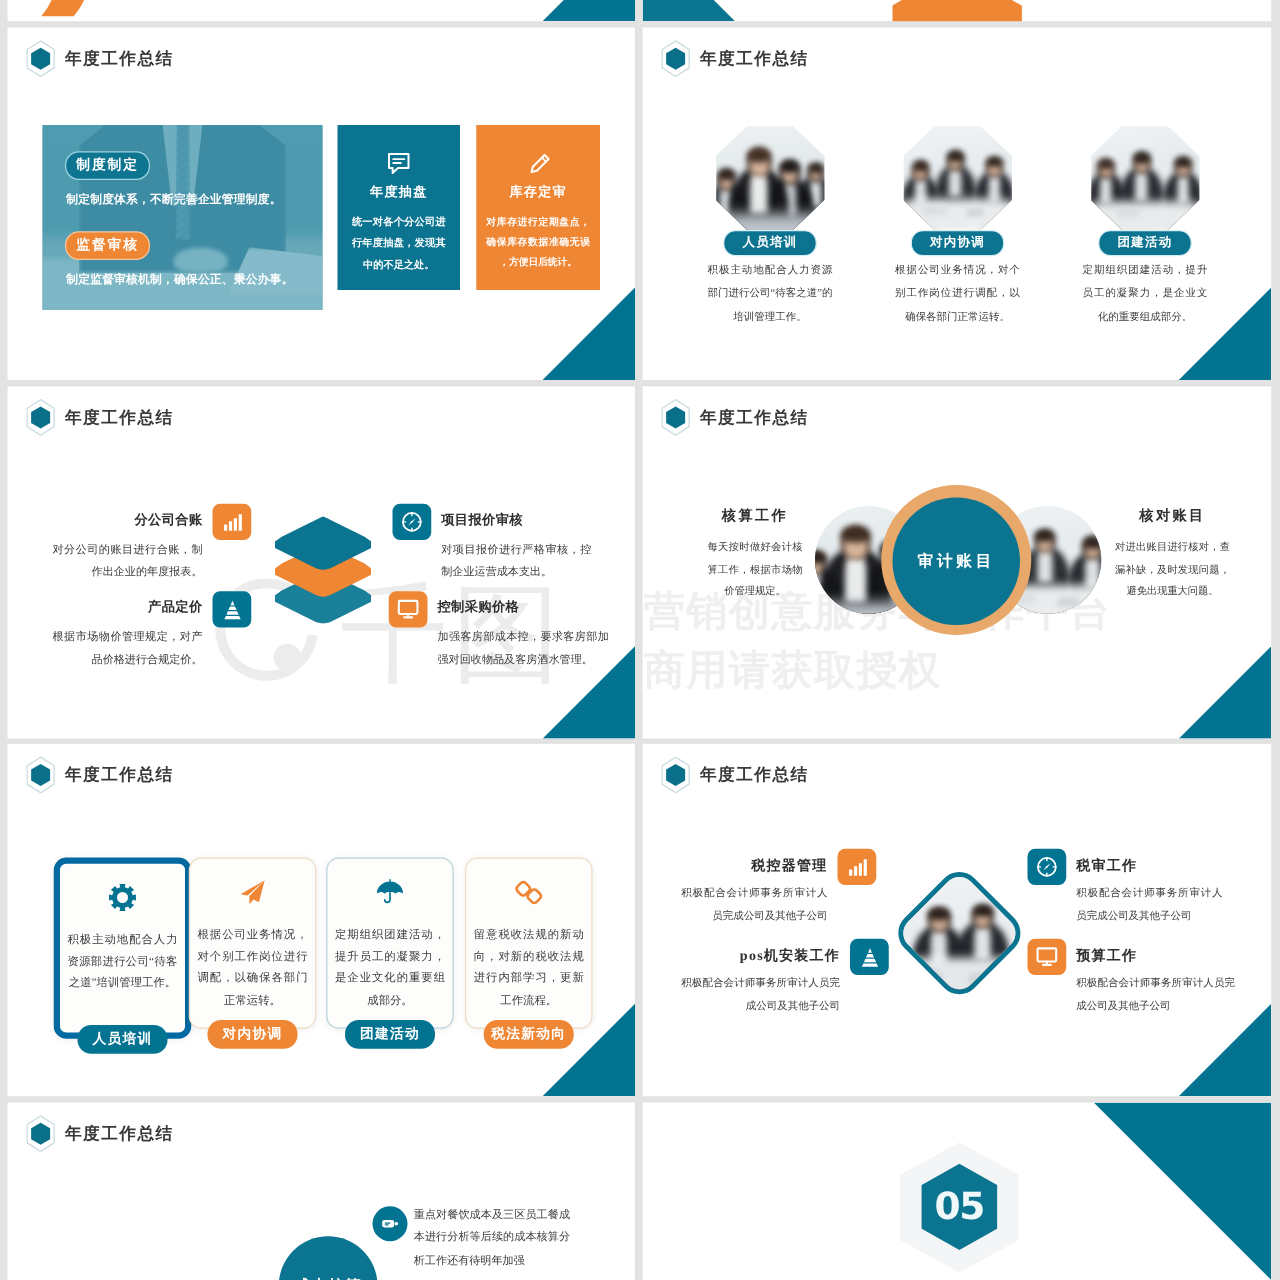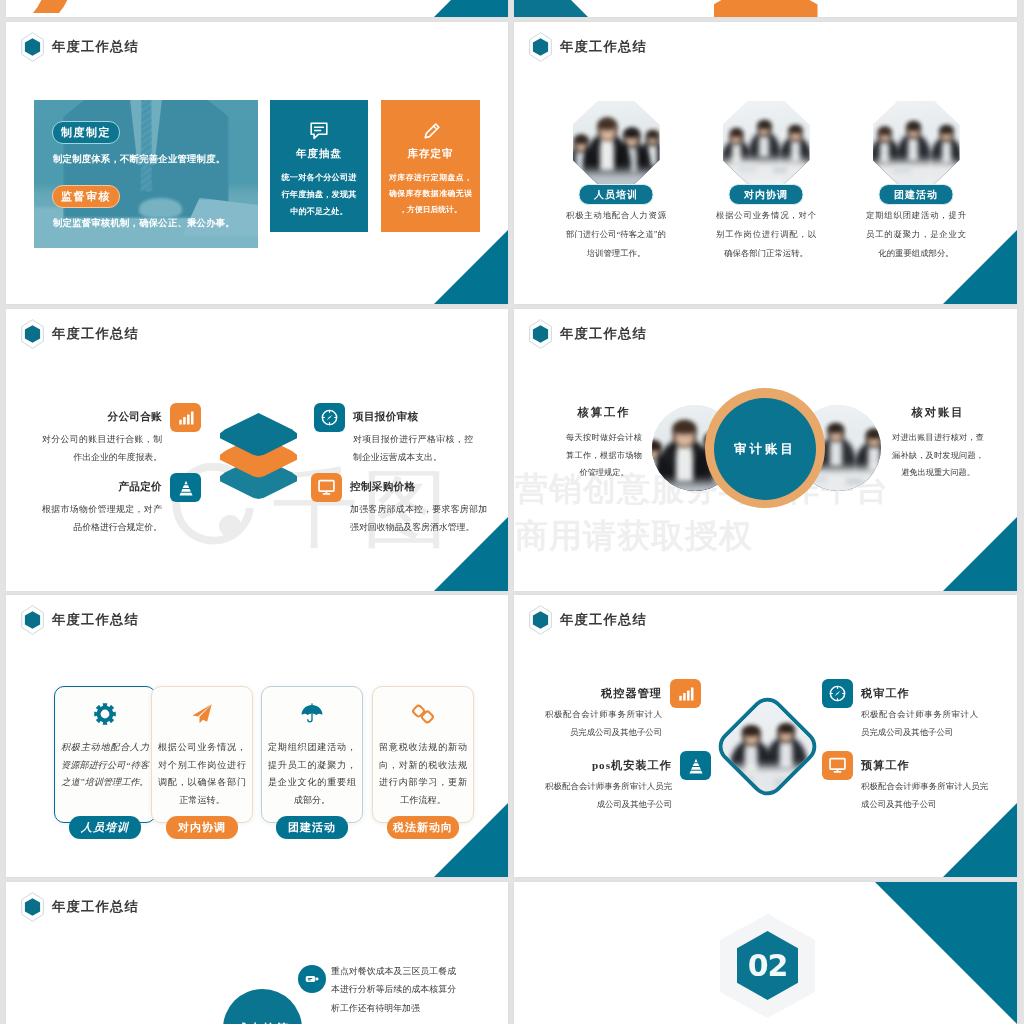--- a/index.html
+++ b/index.html
@@ -145,21 +145,21 @@
   .s4-b{margin-top:9px;font-size:8.2px;color:#3a3a3a;line-height:2.15;
       text-align:justify;text-align-last:center;}
   .s4-bottom{position:absolute;left:190px;top:202px;width:120px;font-size:8.4px;
       color:#3a3a3a;line-height:2.1;text-align:justify;text-align-last:center;}
   .wm2{position:absolute;left:1px;top:163px;}
   .wm2a{font-size:33px;letter-spacing:1px;line-height:1.0;color:#efefef;}
   .wm2b{font-size:33px;letter-spacing:1px;line-height:1.0;margin-top:14px;color:#efefef;}
   
   .s5-card{position:absolute;top:91px;width:100px;height:135px;border-radius:10px;
       background:#fdfdfc;box-shadow:0 1px 5px rgba(0,0,0,0.07);}
-  .s5-1{left:48px;border:1px solid #0369a1;font-style:italic;}
+  .s5-1{left:37px;border:5px solid #0369a1;}
   .s5-2{left:145px;border:1px solid #eedcc4;}
   .s5-3{left:255px;border:1px solid #b9d3da;}
   .s5-4{left:366px;border:1px solid #eedcc4;}
   .s5-ic{display:block;margin:16px auto 0;width:22px;height:22px;}
   .s5-ic svg{display:block;width:22px;height:22px;}
   
   .s5-b{margin:14px 6px 0;font-size:9.1px;color:#3a3a3a;line-height:1.95;
       text-align:justify;text-align-last:center;}
   .s5-tag{position:absolute;left:50%;transform:translateX(-50%);bottom:-17px;
       width:72px;height:23px;line-height:23px;border-radius:11px;color:#fff;
@@ -716,17 +716,17 @@
           </svg>
         </span>
       <div class="s7-b s7-bl">重点对餐饮成本及三区员工餐成本进行分析等后续的成本核算分析工作还有待明年加强</div>
     </div>
 
   </div>
 
   <div class="slide c2 r4">
     <div class="corner-tri2"></div>
     <div class="s8-hex">
-      <span class="s8-num">02</span>
+      <span class="s8-num">05</span>
     </div>
   </div>
 
 </div>
 
 </body></html>

